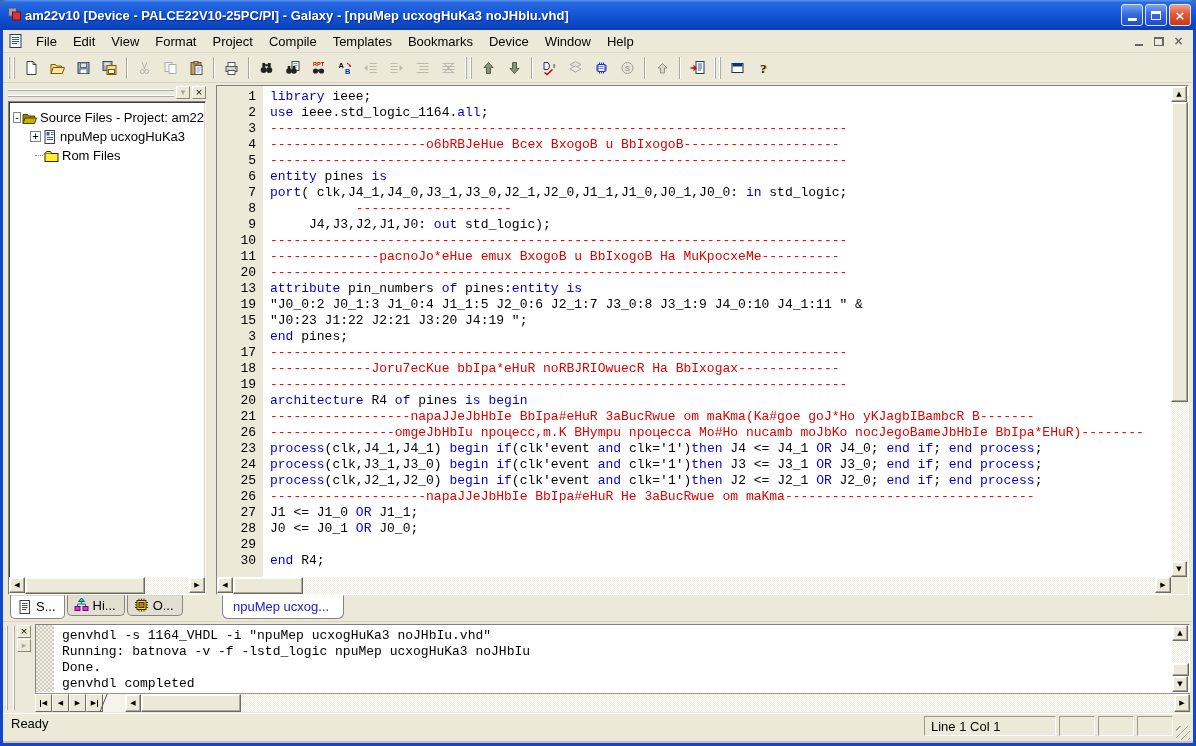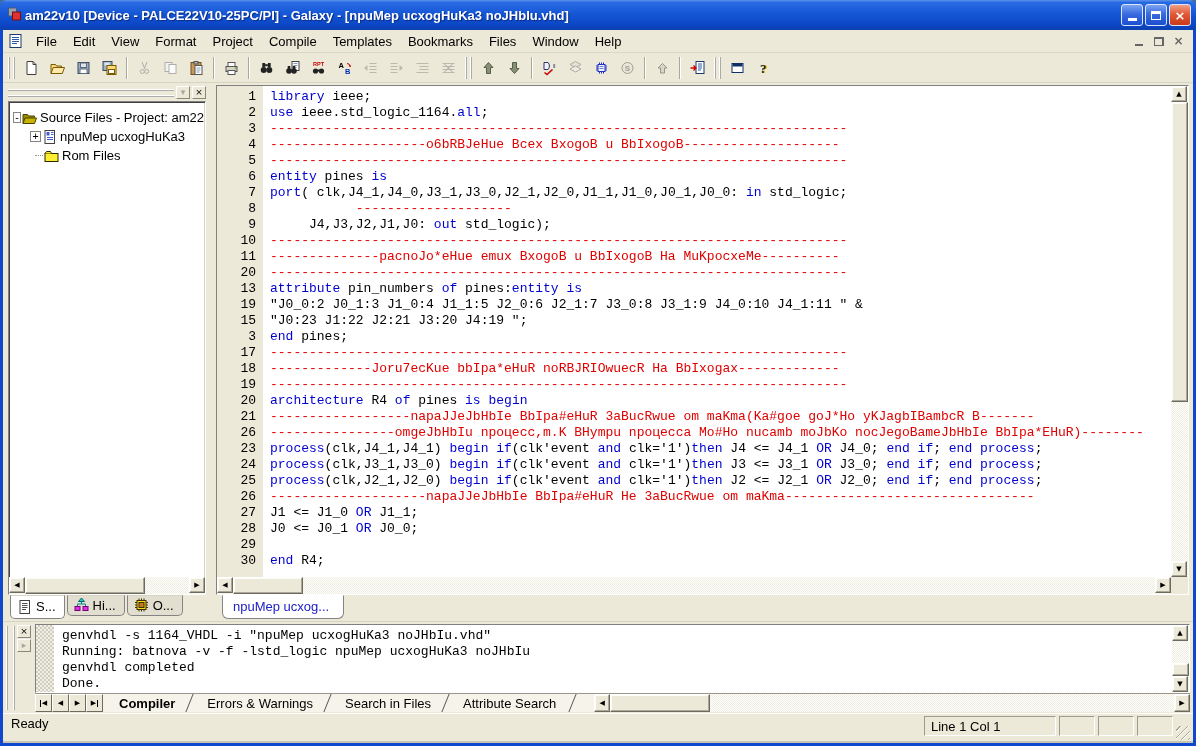--- a/index.html
+++ b/index.html
@@ -177,21 +177,21 @@
           </span></span>
       <nav id="menu-items" style="display:flex">
           <span class="menu-item">File</span>
           <span class="menu-item">Edit</span>
           <span class="menu-item">View</span>
           <span class="menu-item">Format</span>
           <span class="menu-item">Project</span>
           <span class="menu-item">Compile</span>
           <span class="menu-item">Templates</span>
           <span class="menu-item">Bookmarks</span>
-          <span class="menu-item">Files</span>
+          <span class="menu-item">Device</span>
           <span class="menu-item">Window</span>
           <span class="menu-item">Help</span>
         </nav>
       <span class="mdi-ctls">
         <span class="mdi-btn">
             <span class="g-mmin"></span>
           </span>
         <span class="mdi-btn">
             <span class="g-mrest"></span>
           </span>
@@ -585,40 +585,34 @@
     <div class="bottom-dock">
       <span class="vgrip"></span>
       <span class="btncol">
         <span class="bd-btn">×</span>
         <span class="bd-btn" style="color:#a8a49a">▸</span>
       </span>
       <div class="out-col">
         <div class="out-box sunken2">
           <div class="out-body">
             <span class="out-margin"></span>
-            <div class="out-lines" id="out-lines"><div>genvhdl -s 1164_VHDL -i "npuMep ucxogHuKa3 noJHbIu.vhd"</div><div>Running: batnova -v -f -lstd_logic npuMep ucxogHuKa3 noJHbIu</div><div>genvhdl completed</div><div>Done.</div></div>
+            <div class="out-lines" id="out-lines"><div>genvhdl -s 1164_VHDL -i "npuMep ucxogHuKa3 noJHbIu.vhd"</div><div>Running: batnova -v -f -lstd_logic npuMep ucxogHuKa3 noJHbIu</div><div>Done.</div><div>genvhdl completed</div></div>
           </div>
           <div class="vscroll">
             <span class="sb-btn">▲</span>
             <span style="flex:1"></span>
             <span class="sb-thumb" style="height:13px"></span>
             <span class="sb-btn">▼</span>
           </div>
         </div>
         <div class="out-tabrow">
           <span class="nav-btn"><span class="nav-bar"></span>◀</span>
           <span class="nav-btn">◀</span>
           <span class="nav-btn">▶</span>
           <span class="nav-btn">▶<span class="nav-bar"></span></span>
-          <span id="out-tabs" style="display:flex">
-              <span class="otab sel">Compiler</span>
-              <span class="otab">Errors &amp; Warnings</span>
-              <span class="otab">Search in Files</span>
-              <span class="otab">Attribute Search</span>
-            </span>
           <span class="otab-end"></span>
           <span class="tabrow-scroll">
             <span class="sb-btn">◀</span>
             <span class="sb-thumb" style="width:100px"></span>
             <span style="flex:1"></span>
             <span class="sb-btn">▶</span>
           </span>
         </div>
       </div>
     </div>

